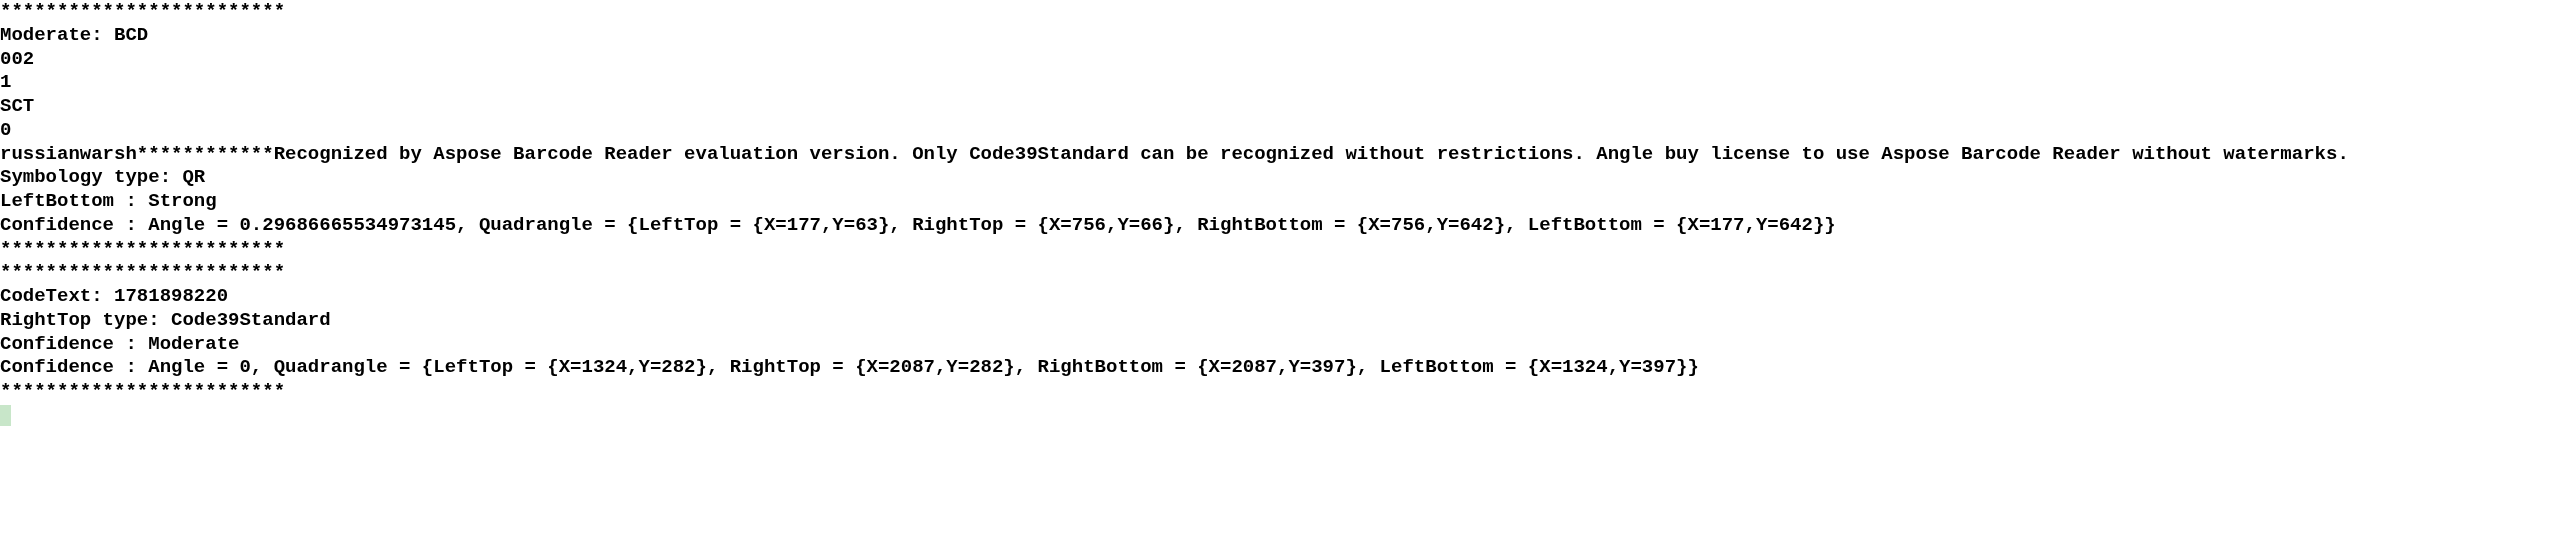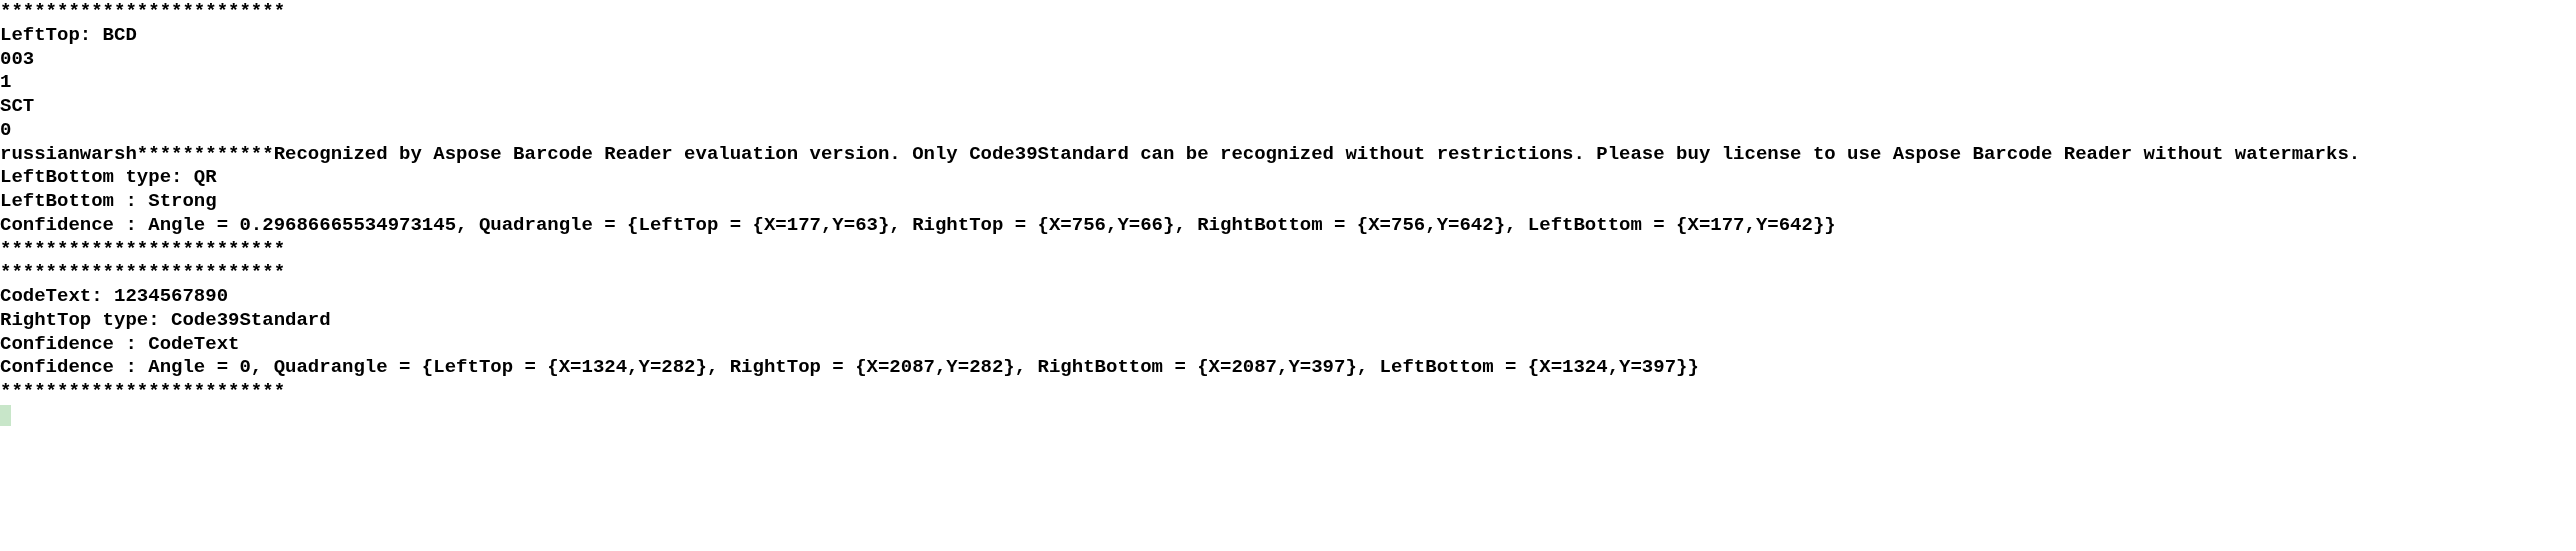--- a/index.html
+++ b/index.html
@@ -21,30 +21,30 @@
       width: 10.6px;
       height: 21px;
       background: #c8e6c9;
       vertical-align: text-bottom;
     }
   </style>
 </head>
 <body>
 
 <div class="output"><span>*************************</span>
-<span>LeftTop: BCD</span>
-<span>003</span>
+<span>Moderate: BCD</span>
+<span>002</span>
 <span>1</span>
 <span>SCT</span>
 <span>0</span>
-<span>russianwarsh************Recognized by Aspose Barcode Reader evaluation version. Only Code39Standard can be recognized without restrictions. Please buy license to use Aspose Barcode Reader without watermarks.</span>
-<span>LeftBottom type: QR</span>
+<span>russianwarsh************Recognized by Aspose Barcode Reader evaluation version. Only Code39Standard can be recognized without restrictions. Angle buy license to use Aspose Barcode Reader without watermarks.</span>
+<span>Symbology type: QR</span>
 <span>LeftBottom : Strong</span>
 <span>Confidence : Angle = 0.29686665534973145, Quadrangle = {LeftTop = {X=177,Y=63}, RightTop = {X=756,Y=66}, RightBottom = {X=756,Y=642}, LeftBottom = {X=177,Y=642}}</span>
 <span>*************************</span>
 <span>*************************</span>
-<span>CodeText: 1234567890</span>
+<span>CodeText: 1781898220</span>
 <span>RightTop type: Code39Standard</span>
-<span>Confidence : CodeText</span>
+<span>Confidence : Moderate</span>
 <span>Confidence : Angle = 0, Quadrangle = {LeftTop = {X=1324,Y=282}, RightTop = {X=2087,Y=282}, RightBottom = {X=2087,Y=397}, LeftBottom = {X=1324,Y=397}}</span>
 <span>*************************</span>
 <span class="cursor"></span></div>
 
 
 </body></html>

